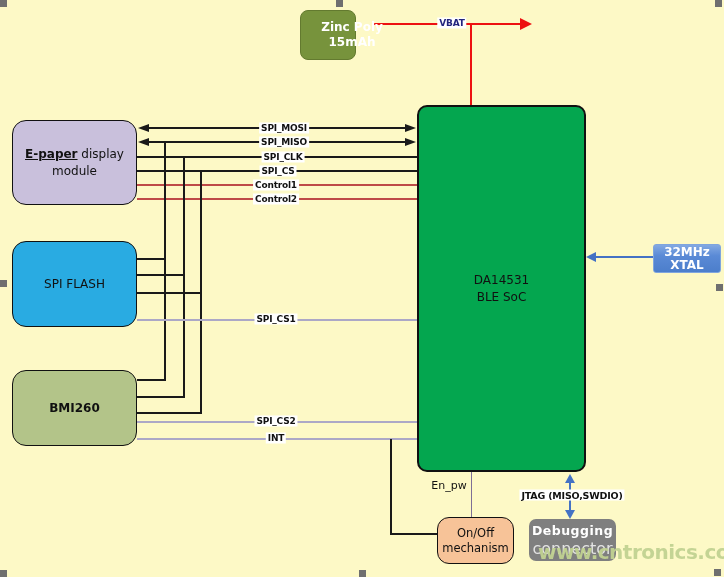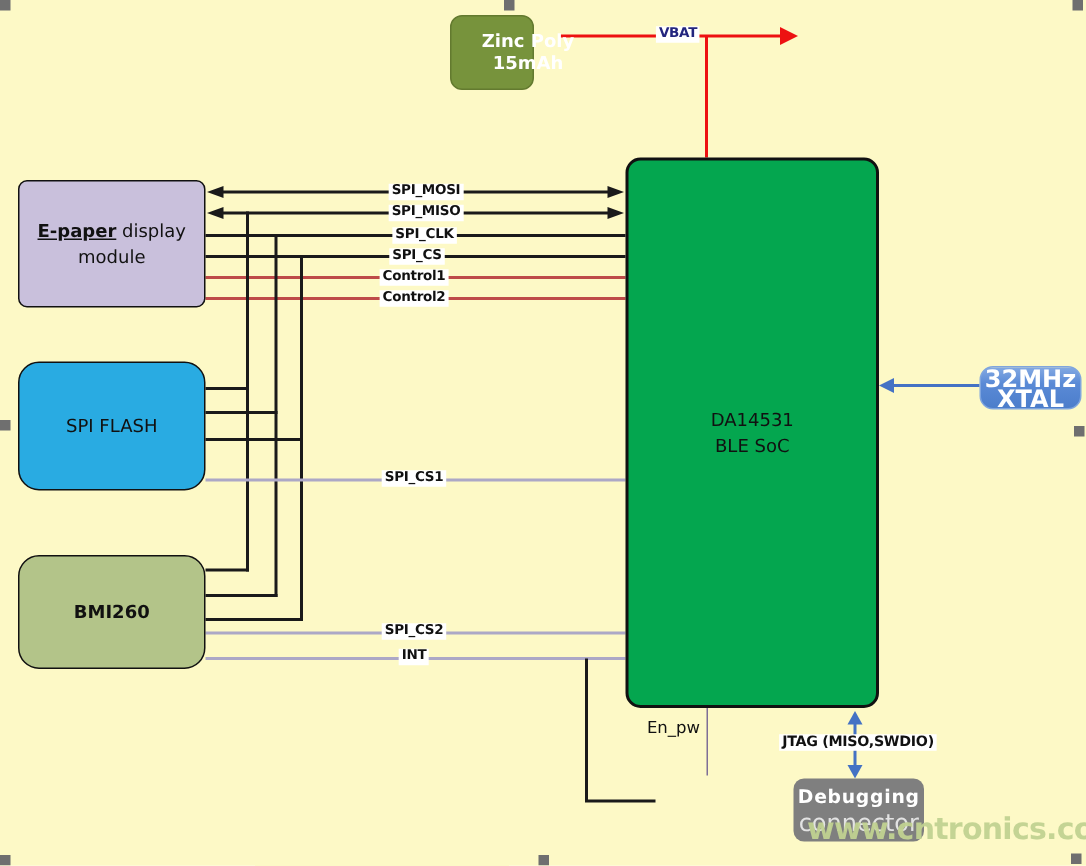--- a/index.html
+++ b/index.html
@@ -5,31 +5,31 @@
   html,body{margin:0;padding:0;}
   .canvas{position:relative;width:724px;height:577px;background:#FDF9C6;overflow:hidden;
           font-family:"DejaVu Sans","Liberation Sans",sans-serif;color:#111;}
   .blk{position:absolute;display:flex;flex-direction:column;align-items:center;justify-content:center;
        text-align:center;box-sizing:border-box;z-index:2;}
   .blk .l1{white-space:nowrap;}
   .blk .l2{white-space:nowrap;}
   .battery{left:300px;top:10px;width:56px;height:50px;background:#77933C;border:1.5px solid #637A2F;
            border-radius:8px;color:#fff;font-weight:bold;font-size:12px;line-height:15px;padding-left:48px;}
   .epaper{left:12px;top:120px;width:125px;height:85px;background:#C9C0DC;border:1.5px solid #111;
-          border-radius:6px;font-size:12px;line-height:17px;}
+          border-radius:14px;font-size:12px;line-height:17px;}
   .epaper .bu{font-weight:bold;text-decoration:underline;}
   .flash{left:12px;top:241px;width:125px;height:86px;background:#29ABE2;border:1.5px solid #111;
          border-radius:14px;font-size:12px;}
   .bmi{left:12px;top:370px;width:125px;height:76px;background:#B3C489;border:1.5px solid #111;
        border-radius:14px;font-size:12px;line-height:16px;}
   .bmi .l1{font-weight:bold;}
   .soc{left:417px;top:105px;width:169px;height:367px;background:#04A64F;border:2px solid #111;
        border-radius:10px;font-size:12px;line-height:17px;}
-  .xtal{left:653px;top:244px;width:68px;height:29px;border-radius:9px;color:#fff;font-weight:bold;
-        font-size:16px;line-height:13px;background:linear-gradient(180deg,#83A9E2 0%,#5A8AD6 40%,#4C7ECB 100%);
+  .xtal{left:653px;top:244px;width:68px;height:29px;border-radius:3px;color:#fff;font-weight:bold;
+        font-size:12px;line-height:13px;background:linear-gradient(180deg,#83A9E2 0%,#5A8AD6 40%,#4C7ECB 100%);
         border:1px solid #7FA5DE;}
   .onoff{left:437px;top:517px;width:77px;height:47px;background:#F7C398;border:1.5px solid #111;
          border-radius:12px;font-size:11.5px;line-height:15px;}
   .debug{left:529px;top:519px;width:87px;height:42px;background:#7F7F7F;border-radius:7px;color:#fff;text-align:right;}
   .debug .l1{font-size:12.5px;font-weight:bold;letter-spacing:.5px;}
   .debug .l2{font-size:16px;color:#E3E3E3;margin-top:1px;}
   .wire{position:absolute;z-index:1;}
   .arr{position:absolute;width:0;height:0;z-index:1;}
   .lbl{position:absolute;transform:translate(-50%,-50%);background:#fff;font-size:9px;font-weight:bold;
        line-height:11px;padding:0 2px;white-space:nowrap;letter-spacing:-0.2px;z-index:3;}
@@ -128,20 +128,24 @@
   <div class="blk soc">
     <div class="l1">DA14531</div>
     <div class="l2">BLE SoC</div>
   </div>
 
   <div class="blk xtal">
     <div class="l1">32MHz</div>
     <div class="l2">XTAL</div>
   </div>
 
+  <div class="blk onoff">
+    <div class="l1">On/Off</div>
+    <div class="l2">mechanism</div>
+  </div>
 
   <div class="blk debug">
     <div class="l1">Debugging</div>
     <div class="l2">connector</div>
   </div>
 
   <div class="watermark">www.cntronics.com</div>
 
   <div class="handle" style="left:0;top:0;"></div>
   <div class="handle" style="left:336px;top:0;"></div>

